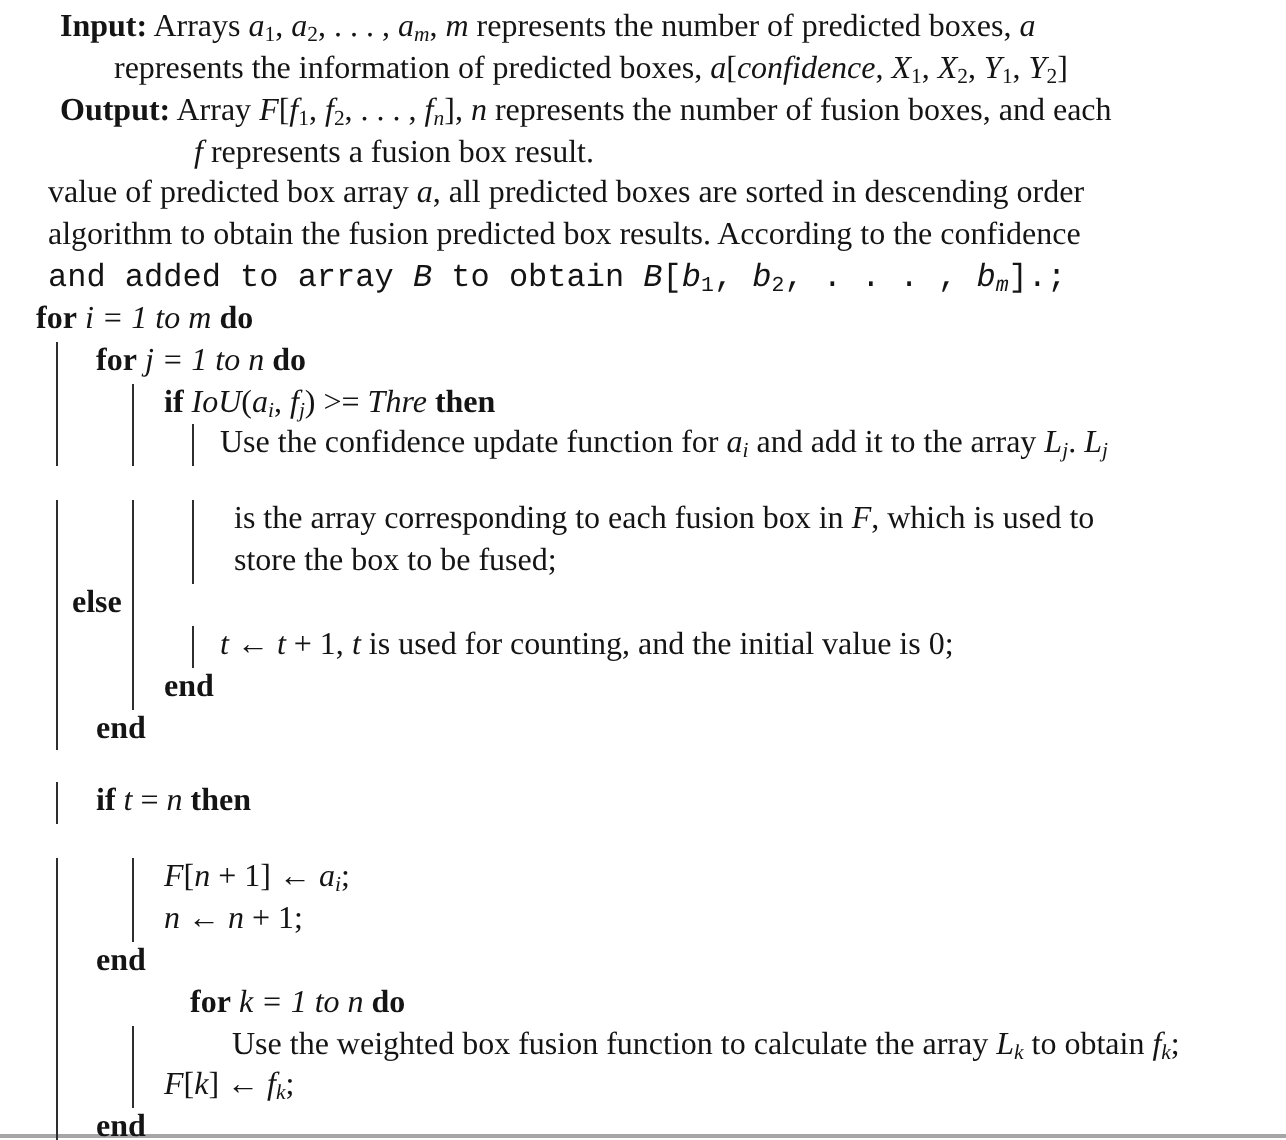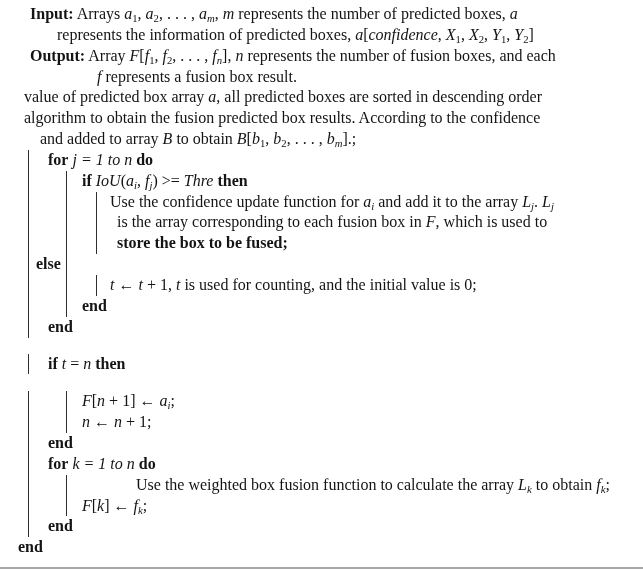--- a/index.html
+++ b/index.html
@@ -61,48 +61,51 @@
     <div class="line">
       <span class="txt" style="padding-left: 97px;"><span class="it">f</span><span> represents a fusion box result.</span></span>
     </div>
     <div class="line">
       <span class="txt" style="padding-left: 24px;"><span>value of predicted box array </span><span class="it">a</span><span>, all predicted boxes are sorted in descending order</span></span>
     </div>
     <div class="line">
       <span class="txt" style="padding-left: 24px;"><span>algorithm to obtain the fusion predicted box results. According to the confidence</span></span>
     </div>
     <div class="line">
-      <span class="txt" style="padding-left: 40px;"><span>and added to array </span><span class="it">B</span><span> to obtain </span><span class="it">B</span><span>[</span><span class="it">b</span><span class="sub">1</span><span>, </span><span class="it">b</span><span class="sub">2</span><span>, . . . , </span><span class="it">b</span><span class="it sub">m</span><span>].;</span></span>
+      <span class="txt" style="padding-left: 24px; font-family: Liberation Mono, monospace;"><span>and added to array </span><span class="it">B</span><span> to obtain </span><span class="it">B</span><span>[</span><span class="it">b</span><span class="sub">1</span><span>, </span><span class="it">b</span><span class="sub">2</span><span>, . . . , </span><span class="it">b</span><span class="it sub">m</span><span>].;</span></span>
+    </div>
+    <div class="line">
+      <span class="txt" style="padding-left: 18px;"><span class="b">for</span><span> </span><span class="it">i = 1 to m</span><span> </span><span class="b">do</span></span>
     </div>
     <div class="line">
       <span class="vrule" style="left: 28px;"></span>
       <span class="txt" style="padding-left: 48px;"><span class="b">for</span><span> </span><span class="it">j = 1 to n</span><span> </span><span class="b">do</span></span>
     </div>
     <div class="line">
       <span class="vrule" style="left: 28px;"></span>
       <span class="vrule" style="left: 66px;"></span>
       <span class="txt" style="padding-left: 82px;"><span class="b">if</span><span> </span><span class="it">IoU</span><span>(</span><span class="it">a</span><span class="it sub">i</span><span>, </span><span class="it">f</span><span class="it sub">j</span><span>) &gt;= </span><span class="it">Thre</span><span> </span><span class="b">then</span></span>
     </div>
     <div class="line">
       <span class="vrule" style="left: 28px;"></span>
       <span class="vrule" style="left: 66px;"></span>
       <span class="vrule" style="left: 96px;"></span>
       <span class="txt" style="padding-left: 110px;"><span>Use the confidence update function for </span><span class="it">a</span><span class="it sub">i</span><span> and add it to the array </span><span class="it">L</span><span class="it sub">j</span><span>. </span><span class="it">L</span><span class="it sub">j</span></span>
     </div>
     <div class="line">
       <span class="vrule" style="left: 28px;"></span>
       <span class="vrule" style="left: 66px;"></span>
       <span class="vrule" style="left: 96px;"></span>
-      <span class="txt" style="padding-left: 117px;"><span>is the array corresponding to each fusion box in </span><span class="it">F</span><span>, which is used to</span></span>
+      <span class="txt" style="padding-left: 117px; margin-top: 17px;"><span>is the array corresponding to each fusion box in </span><span class="it">F</span><span>, which is used to</span></span>
     </div>
     <div class="line">
       <span class="vrule" style="left: 28px;"></span>
       <span class="vrule" style="left: 66px;"></span>
       <span class="vrule" style="left: 96px;"></span>
-      <span class="txt" style="padding-left: 117px; font-weight: bold;"><span>store the box to be fused;</span></span>
+      <span class="txt" style="padding-left: 117px;"><span>store the box to be fused;</span></span>
     </div>
     <div class="line">
       <span class="vrule" style="left: 28px;"></span>
       <span class="vrule" style="left: 66px;"></span>
       <span class="txt" style="padding-left: 36px;"><span class="b">else</span></span>
     </div>
     <div class="line">
       <span class="vrule" style="left: 28px;"></span>
       <span class="vrule" style="left: 66px;"></span>
       <span class="vrule" style="left: 96px;"></span>
@@ -130,26 +133,26 @@
       <span class="vrule" style="left: 28px;"></span>
       <span class="vrule" style="left: 66px;"></span>
       <span class="txt" style="padding-left: 82px;"><span class="it">n</span><span> ← </span><span class="it">n</span><span> + 1;</span></span>
     </div>
     <div class="line">
       <span class="vrule" style="left: 28px;"></span>
       <span class="txt" style="padding-left: 48px;"><span class="b">end</span></span>
     </div>
     <div class="line">
       <span class="vrule" style="left: 28px;"></span>
-      <span class="txt" style="padding-left: 48px;"><span class="b">for</span><span> </span><span class="it">k = 1 to n</span><span> </span><span class="b">do</span></span>
+      <span class="txt" style="padding-left: 48px; margin-left: 47px;"><span class="b">for</span><span> </span><span class="it">k = 1 to n</span><span> </span><span class="b">do</span></span>
     </div>
     <div class="line">
       <span class="vrule" style="left: 28px;"></span>
       <span class="vrule" style="left: 66px;"></span>
-      <span class="txt" style="padding-left: 116px; margin-left: 20px;"><span>Use the weighted box fusion function to calculate the array </span><span class="it">L</span><span class="it sub">k</span><span> to obtain </span><span class="it">f</span><span class="it sub">k</span><span>;</span></span>
+      <span class="txt" style="padding-left: 116px;"><span>Use the weighted box fusion function to calculate the array </span><span class="it">L</span><span class="it sub">k</span><span> to obtain </span><span class="it">f</span><span class="it sub">k</span><span>;</span></span>
     </div>
     <div class="line">
       <span class="vrule" style="left: 28px;"></span>
       <span class="vrule" style="left: 66px;"></span>
       <span class="txt" style="padding-left: 82px;"><span class="it">F</span><span>[</span><span class="it">k</span><span>] ← </span><span class="it">f</span><span class="it sub">k</span><span>;</span></span>
     </div>
     <div class="line">
       <span class="vrule" style="left: 28px;"></span>
       <span class="txt" style="padding-left: 48px;"><span class="b">end</span></span>
     </div>

